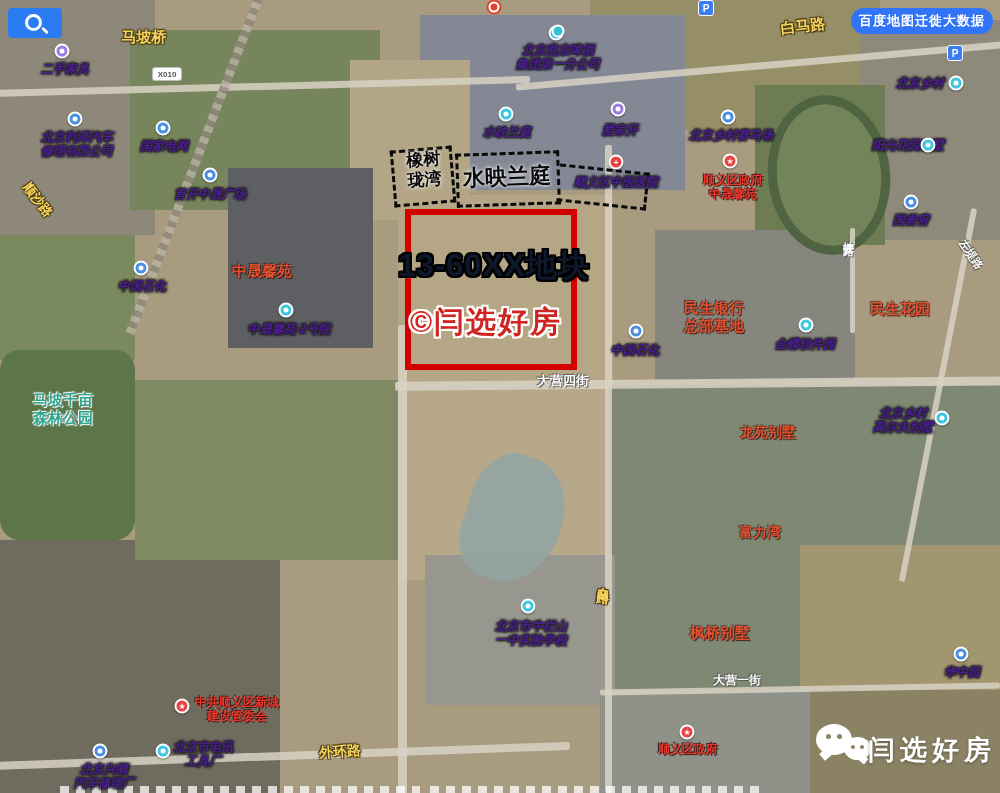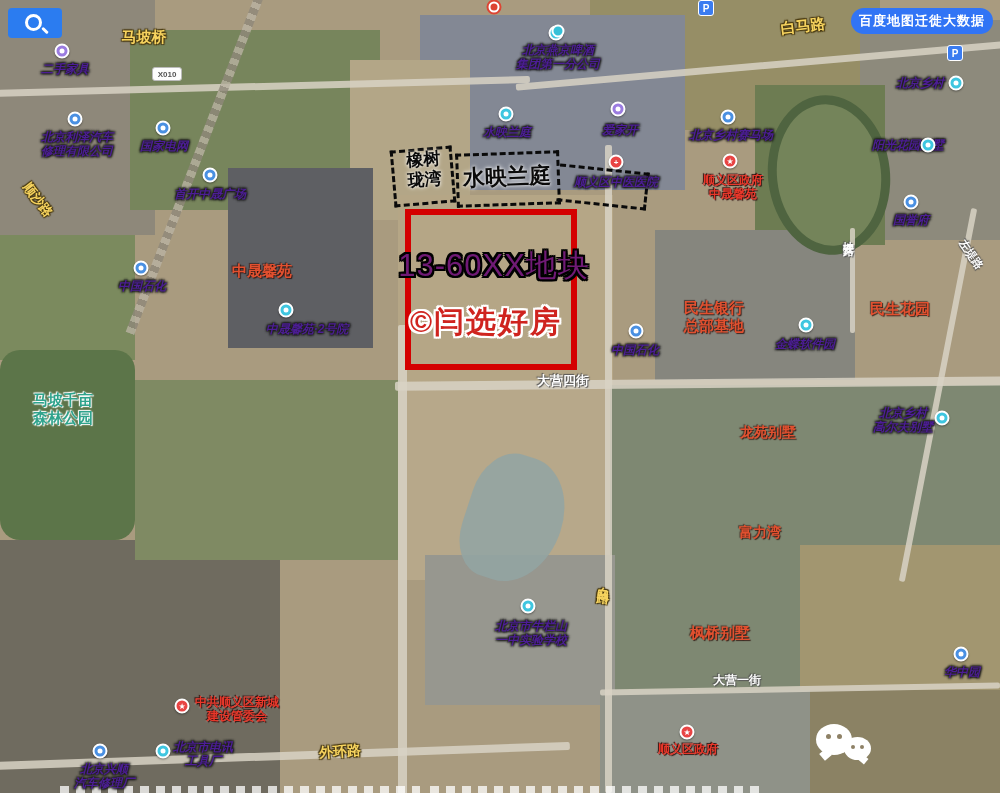--- a/index.html
+++ b/index.html
@@ -22,21 +22,21 @@
   .lbl{position:absolute;z-index:6;font-weight:bold;text-align:center;white-space:nowrap;
        font-size:12px;line-height:1.18;transform:translateX(-50%);}
   .lbl.vertical{writing-mode:vertical-rl;text-orientation:upright;letter-spacing:2px;}
   .poi{color:#4c1d95;text-shadow:1px 1px 2px #1c1c1c,-1px -1px 2px #1c1c1c,1px -1px 2px #1c1c1c,-1px 1px 2px #1c1c1c;font-style:italic;}
   .red-poi{color:#e8372a;text-shadow:1px 1px 1px #2a0c08,-1px -1px 1px #2a0c08,0 0 2px #fff;}
   .red{color:#e2502f;text-shadow:1px 1px 1px rgba(40,10,5,.8),-1px -1px 1px rgba(40,10,5,.6);}
   .teal{color:#2fa38c;text-shadow:1px 1px 1px #fff,-1px -1px 1px #fff,0 0 2px #fff;}
   .road-y{color:#f6d35e;text-shadow:1px 1px 1px #4a3b12,-1px -1px 1px #4a3b12,1px -1px 1px #4a3b12,-1px 1px 1px #4a3b12;}
   .road-w{color:#fdfdfd;text-shadow:1px 1px 1px #555,-1px -1px 1px #555;font-weight:bold;}
   .black{color:#0b0b0b;text-shadow:0 0 3px rgba(255,255,255,.9),0 0 5px rgba(255,255,255,.7);}
-  .plot-white{color:#701a75;font-weight:400;letter-spacing:1px;
+  .plot-white{color:#0f172a;font-weight:700;letter-spacing:1px;
       text-shadow:2px 0 #000,-2px 0 #000,0 2px #000,0 -2px #000,2px 2px #000,-2px -2px #000,2px -2px #000,-2px 2px #000;}
   .plot-red{color:#cf241f;font-weight:800;letter-spacing:2px;
       text-shadow:2px 0 #fff,-2px 0 #fff,0 2px #fff,0 -2px #fff,2px 2px #fff,-2px -2px #fff,2px -2px #fff,-2px 2px #fff;}
   
   .poi-icon{position:absolute;z-index:6;width:15px;height:15px;border-radius:50%;border:2px solid #fff;
             box-sizing:border-box;transform:translate(-50%,-50%);box-shadow:0 1px 2px rgba(0,0,0,.4);
             display:flex;align-items:center;justify-content:center;color:#fff;font-size:8px;font-weight:bold;}
   .poi-icon i{width:5px;height:5px;background:#fff;border-radius:50%;display:block;}
   .badge{position:absolute;z-index:6;display:flex;align-items:center;justify-content:center;
          transform:translate(-50%,-50%);font-weight:bold;}
@@ -202,21 +202,21 @@
     </div>
     <div class="lbl poi" style="left: 142px; top: 279px; transform: translateX(-50%);">
       <div>中国石化</div>
     </div>
     <div class="poi-icon" style="left: 141px; top: 268px; background: rgb(74, 144, 226);">
       <i></i>
     </div>
     <div class="lbl red" style="left: 262px; top: 262px; font-size: 15px; transform: translateX(-50%);">
       <div>中晟馨苑</div>
     </div>
-    <div class="lbl poi" style="left: 289px; top: 322px; transform: translateX(-50%); margin-left: 18px;">
+    <div class="lbl poi" style="left: 289px; top: 322px; transform: translateX(-50%);">
       <div>中晟馨苑·2号院</div>
     </div>
     <div class="poi-icon" style="left: 286px; top: 310px; background: rgb(63, 198, 224);">
       <i></i>
     </div>
     <div class="lbl teal" style="left: 63px; top: 391px; font-size: 15px; transform: translateX(-50%);">
       <div>马坡千亩</div>
       <div>森林公园</div>
     </div>
     <div class="lbl red" style="left: 714px; top: 299px; font-size: 15px; transform: translateX(-50%);">
@@ -338,13 +338,14 @@
 
 <div id="wx">
   <span class="wx-big">
     <span class="wx-eye" style="left:10px;top:10px;"></span>
     <span class="wx-eye" style="left:21px;top:10px;"></span>
   </span>
   <span class="wx-small">
     <span class="wx-eye" style="left:7px;top:8px;width:4px;height:4px;"></span>
     <span class="wx-eye" style="left:16px;top:8px;width:4px;height:4px;"></span>
   </span>
+  <span id="wx-brand">闫选好房</span>
 </div>
 
 </body></html>

